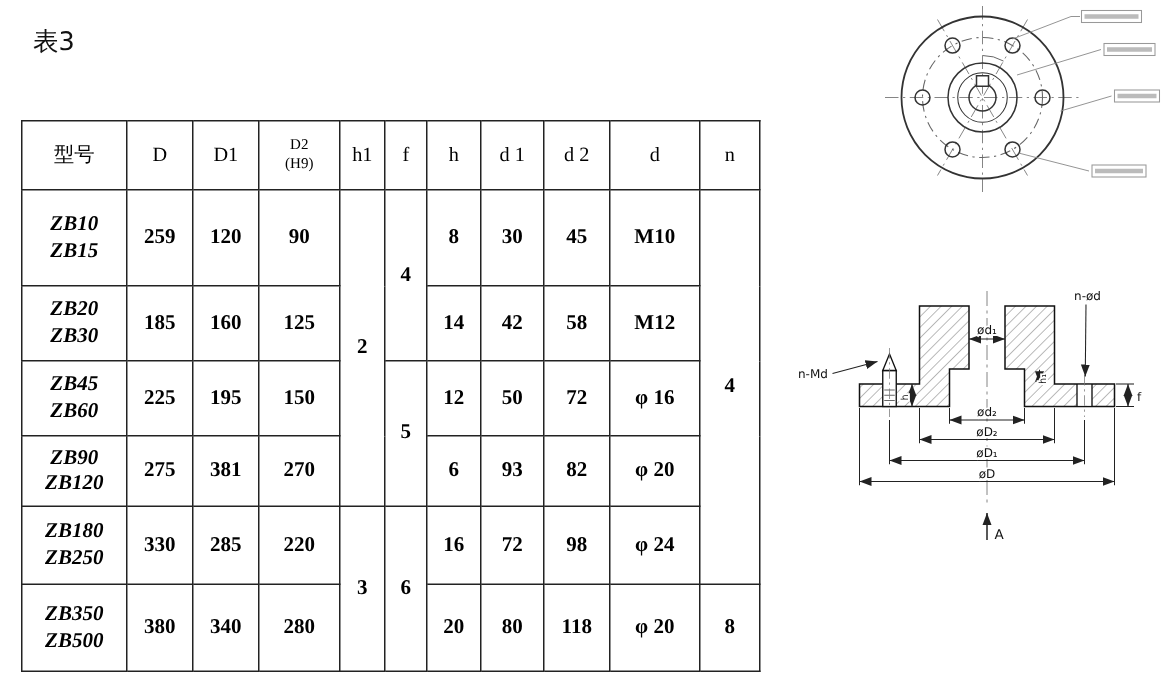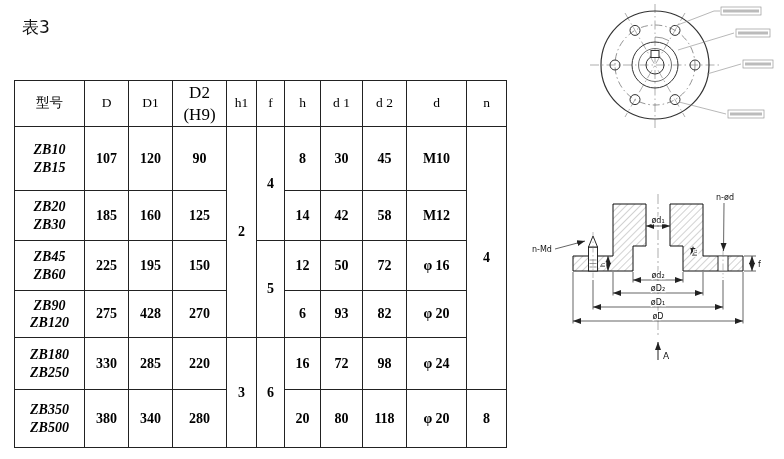--- a/index.html
+++ b/index.html
@@ -6,21 +6,21 @@
   .page{position:relative;width:784px;height:459px;background:#fff;overflow:hidden;
         font-family:"Liberation Serif","DejaVu Serif",serif;color:#000;}
   .title{position:absolute;left:22px;top:16px;font-size:17px;
          font-family:"DejaVu Sans","Liberation Sans",sans-serif;color:#111;}
   table.spec{position:absolute;left:14px;top:80px;border-collapse:collapse;table-layout:fixed;border-radius:30px;}
   table.spec th,table.spec td{border:1px solid #222;text-align:center;vertical-align:middle;
         font-size:14px;padding:0;line-height:1.25;}
   table.spec th{font-weight:normal;font-size:13.5px;}
   table.spec td{font-weight:bold;}
   td.model{text-align:left;padding-left:5px;font-weight:bold;font-size:13.5px;font-style:italic;}
-  .hdr2{font-size:17px;}
+  .hdr2{font-size:10px;}
   svg text{font-family:"DejaVu Sans","Liberation Sans",sans-serif;fill:#111;}
 </style>
 </head>
 <body>
 
 <div class="page">
 
   <div class="title">表3</div>
 
   <table class="spec">
@@ -54,21 +54,21 @@
         <th>d</th>
         <th>n</th>
       </tr>
     </thead>
     <tbody>
       <tr style="height:64px">
         <td class="model">
           <div>ZB10</div>
           <div>ZB15</div>
         </td>
-        <td>107</td>
+        <td>259</td>
         <td>120</td>
         <td>90</td>
         <td rowspan="4">2</td>
         <td rowspan="2">4</td>
         <td>8</td>
         <td>30</td>
         <td>45</td>
         <td>M10</td>
         <td rowspan="5">4</td>
       </tr>
@@ -98,21 +98,21 @@
         <td>50</td>
         <td>72</td>
         <td>φ 16</td>
       </tr>
       <tr style="height:47px">
         <td class="model">
           <div>ZB90</div>
           <div>ZB120</div>
         </td>
         <td>275</td>
-        <td>428</td>
+        <td>381</td>
         <td>270</td>
         <td>6</td>
         <td>93</td>
         <td>82</td>
         <td>φ 20</td>
       </tr>
       <tr style="height:52px">
         <td class="model">
           <div>ZB180</div>
           <div>ZB250</div>

